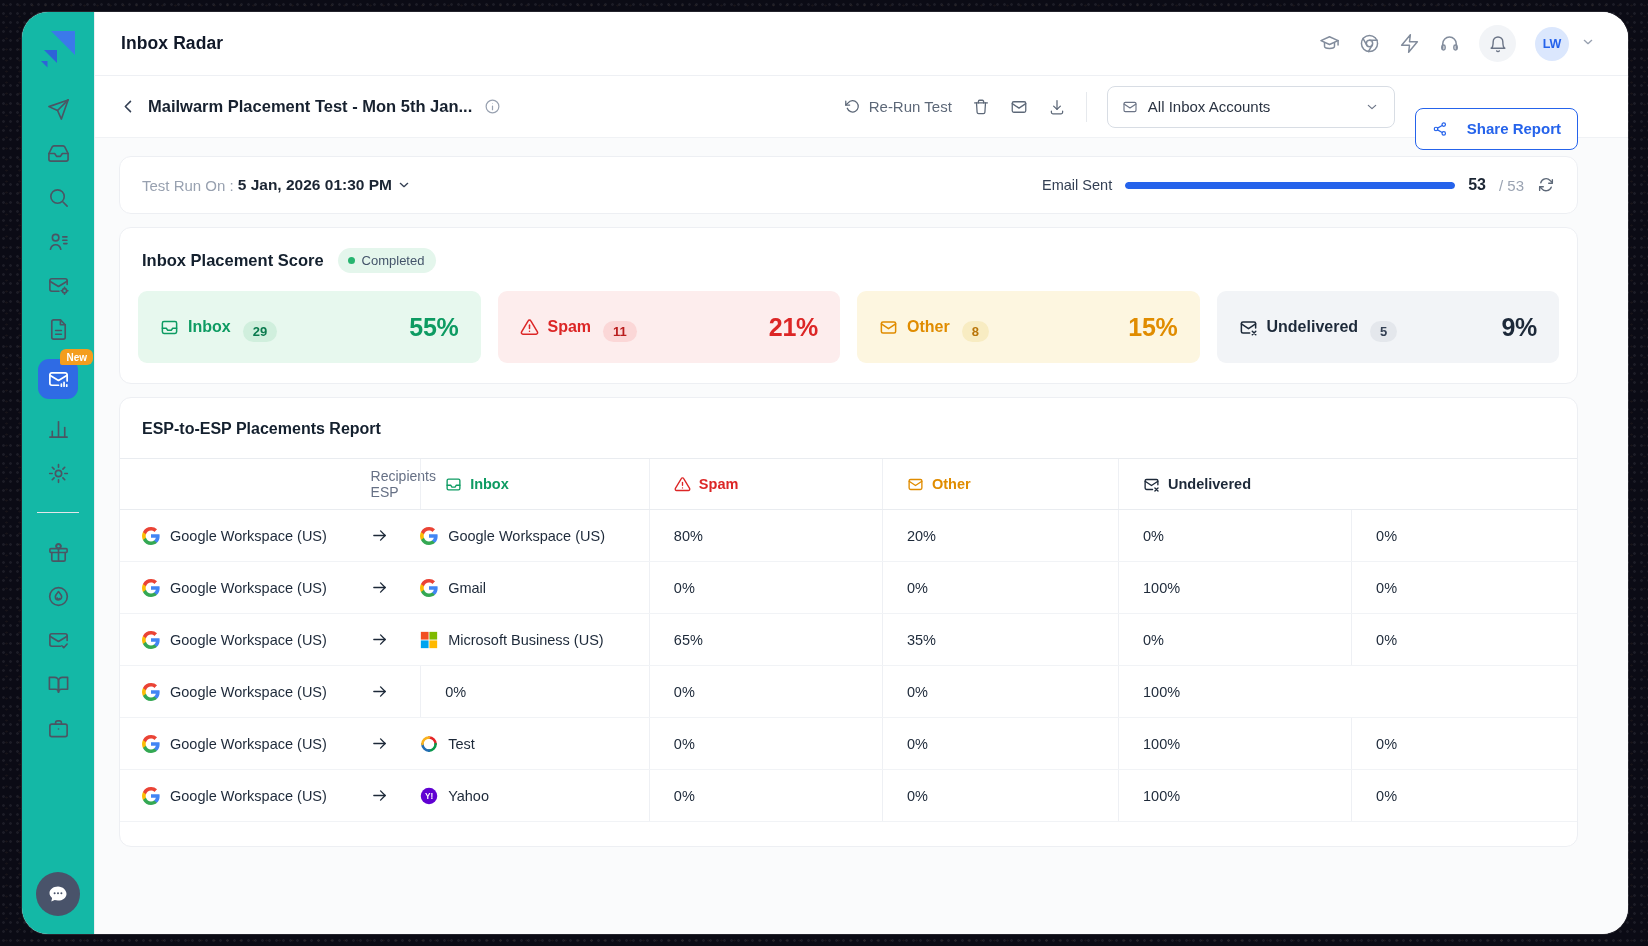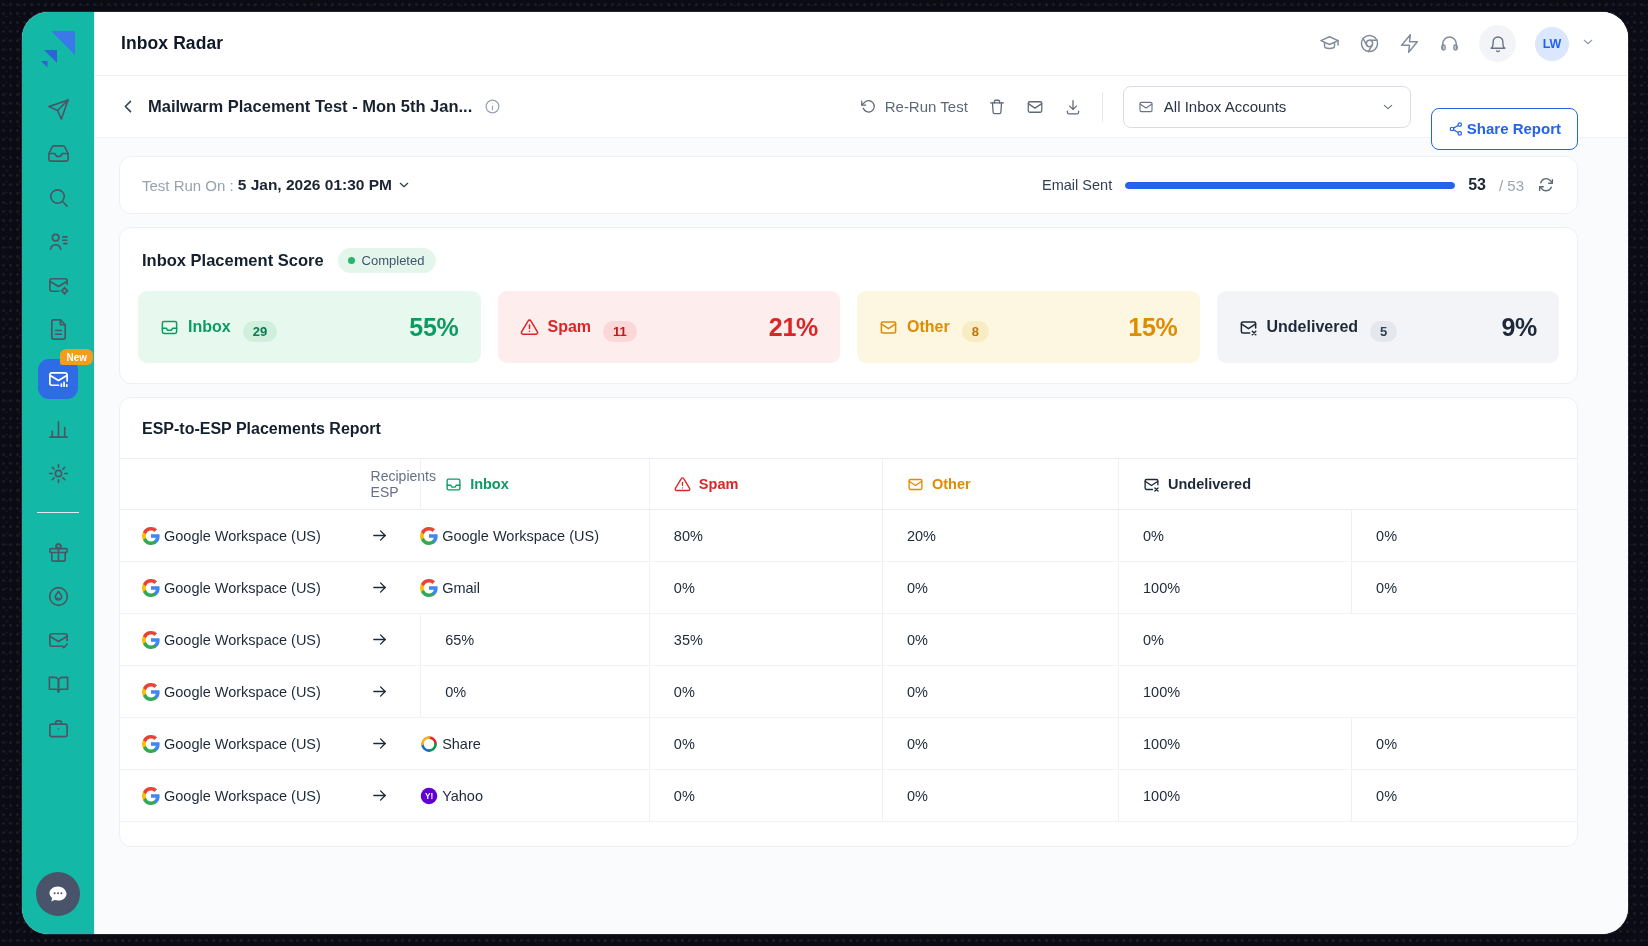--- a/index.html
+++ b/index.html
@@ -84,21 +84,21 @@
   .vdiv { width:1px; height:30px; background:#e6e9ed; }
   .account-select {
     width:288px; height:42px; border:1px solid #d8dde4; border-radius:8px; background:#fff;
     display:flex; align-items:center; gap:10px; padding:0 14px; cursor:pointer; font-family:inherit;
   }
   .account-select .lbl { font-size:15px; color:#2a3342; flex:1; text-align:left; }
   .account-select svg { width:16px; height:16px; color:#6b7486; }
   .share-btn {
     height:42px; padding:0 16px; border:1.5px solid #2563eb; border-radius:8px; background:#fff;
     color:#2563eb; font-size:15px; font-weight:600; font-family:inherit;
-    display:flex; align-items:center; gap:3px; cursor:pointer;margin-top:44px;
+    display:flex; align-items:center; gap:19px; cursor:pointer;margin-top:44px;
   }
   .share-btn svg { width:16px; height:16px; }
   
   .content { flex:1; padding:18px 50px 0 24px; display:flex; flex-direction:column; gap:13px; overflow:hidden; }
   .card { background:#fff; border:1px solid #edeff3; border-radius:12px; }
   
   .run-bar { height:58px; display:flex; align-items:center; padding:0 22px; }
   .run-left { display:flex; align-items:center; gap:4px; background:none; border:none; cursor:pointer; font-family:inherit; }
   .run-label { font-size:15px; color:#98a1b0; }
   .run-value { font-size:15.5px; font-weight:700; color:#1b2533; }
@@ -146,21 +146,21 @@
   .thead .cell { min-height:50px; }
   .thead { border-top:1px solid #e9ecf0; border-bottom:1px solid #e9ecf0; }
   .th-muted { color:#667085; font-size:14px; font-weight:500; }
   .th-col { gap:8px; font-weight:600; font-size:14.5px; }
   .th-col svg { width:17px; height:17px; }
   .th-inbox { color:#0d9b62; }
   .th-spam { color:#dc2626; }
   .th-other { color:#e08c00; }
   .th-undelivered { color:#1d2939; }
   .tbody .trow { border-bottom:1px solid #f1f3f6; cursor:pointer; }
-  .esp-cell { gap:4px; }
+  .esp-cell { gap:10px; }
   .bicon { width:18px; height:18px; display:grid; place-items:center; flex-shrink:0; }
   .bicon svg { width:18px; height:18px; }
   .c-arrow { color:#1d2939; }
   .c-arrow svg { width:17px; height:17px; }
 </style>
 </head>
 <body>
 
 <div class="window">
 
@@ -596,20 +596,31 @@
                     </svg>
                   </span>
       <span>Google Workspace (US)</span>
     </div>
     <div class="cell c-arrow">
       <svg viewBox="0 0 24 24" fill="none" stroke="currentColor" stroke-width="1.9" stroke-linecap="round" stroke-linejoin="round">
                     <path d="M4 12h16"></path>
                     <path d="m13.5 5.5 6.5 6.5-6.5 6.5"></path>
                   </svg>
     </div>
+    <div class="cell esp-cell">
+      <span class="bicon">
+                    <svg viewBox="0 0 21 21">
+                      <rect x="1" y="1" width="9" height="9" fill="#f25022"></rect>
+                      <rect x="11" y="1" width="9" height="9" fill="#7fba00"></rect>
+                      <rect x="1" y="11" width="9" height="9" fill="#00a4ef"></rect>
+                      <rect x="11" y="11" width="9" height="9" fill="#ffb900"></rect>
+                    </svg>
+                  </span>
+      <span>Microsoft Business (US)</span>
+    </div>
     <div class="cell c-metric">65%</div>
     <div class="cell c-metric">35%</div>
     <div class="cell c-metric">0%</div>
     <div class="cell c-metric">0%</div>
   </div>
 
   <div class="trow">
     <div class="cell c-first esp-cell">
       <span class="bicon">
                     <svg viewBox="0 0 18 18">
@@ -653,21 +664,21 @@
     </div>
     <div class="cell esp-cell">
       <span class="bicon">
                     <svg viewBox="0 0 24 24" fill="none" stroke-width="3.4" stroke-linecap="round">
                       <path d="M12 3.2a8.8 8.8 0 0 1 8.8 8.8" stroke="#e42527"></path>
                       <path d="M20.8 12A8.8 8.8 0 0 1 12 20.8" stroke="#089949"></path>
                       <path d="M12 20.8A8.8 8.8 0 0 1 3.2 12" stroke="#226db4"></path>
                       <path d="M3.2 12A8.8 8.8 0 0 1 12 3.2" stroke="#f9b21d"></path>
                     </svg>
                   </span>
-      <span>Share</span>
+      <span>Test</span>
     </div>
     <div class="cell c-metric">0%</div>
     <div class="cell c-metric">0%</div>
     <div class="cell c-metric">100%</div>
     <div class="cell c-metric">0%</div>
   </div>
 
   <div class="trow">
     <div class="cell c-first esp-cell">
       <span class="bicon">

